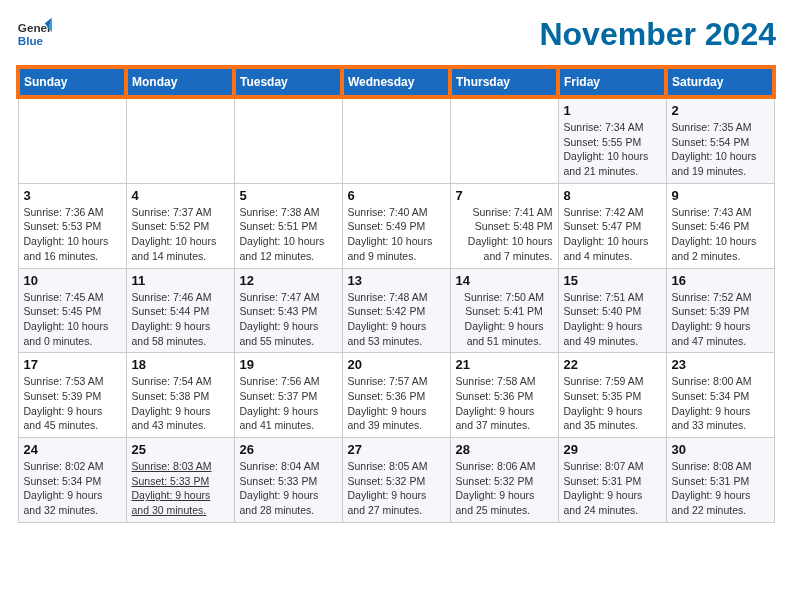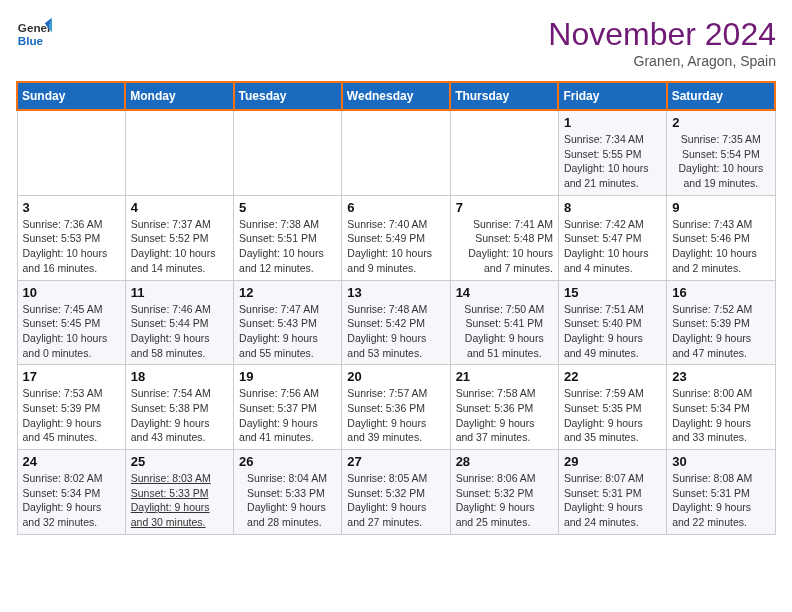--- a/index.html
+++ b/index.html
@@ -23,40 +23,40 @@
     }
     .logo-icon {
       width: 36px;
       height: 36px;
     }
     .title-block {
       text-align: right;
     }
     .month-title {
       font-size: 32px;
-      font-weight: normal;
-      color: #701a75;
+      font-weight: bold;
+      color: #0369a1;
     }
     .subtitle {
       font-size: 14px;
       color: #555;
     }
     table {
       width: 100%;
       border-collapse: collapse;
       font-size: 11px;
     }
     thead th {
       background: #1a6bbf;
       color: #fff;
       padding: 6px 4px;
       text-align: left;
       font-size: 12px;
       font-weight: bold;
-      border: 2px solid #f97316;
+      border: 4px solid #f97316;
     }
     tbody td {
       border: 1px solid #ccc;
       vertical-align: top;
       padding: 4px 5px;
       width: 14.28%;
       height: 80px;
       background: #fff;
     }
     tbody tr:nth-child(odd) td {
@@ -84,21 +84,20 @@
   <div class="logo">
     <svg class="logo-icon" viewBox="0 0 40 40">
       <text x="2" y="18" font-size="13" font-weight="bold" fill="#333">General</text>
       <text x="2" y="32" font-size="13" font-weight="bold" fill="#1a6bbf">Blue</text>
       <polygon points="32,8 40,2 36,14" fill="#1a6bbf"></polygon>
       <polygon points="36,14 40,2 40,18" fill="#3a9bd5"></polygon>
     </svg>
   </div>
   <div class="title-block">
     <div class="month-title">November 2024</div>
-    <div class="subtitle">Granen, Aragon, Spain</div>
   </div>
 </div>
 
 <table>
   <thead>
     <tr>
     <th>Sunday</th>
         <th>Monday</th>
         <th>Tuesday</th>
         <th>Wednesday</th>
@@ -115,21 +114,21 @@
         <td class="empty-cell"></td>
         <td class="empty-cell"></td>
         <td>
           <div class="day-num">1</div>
           <div class="day-info" style="white-space: pre-line;">Sunrise: 7:34 AM
 Sunset: 5:55 PM
 Daylight: 10 hours and 21 minutes.</div>
         </td>
         <td>
           <div class="day-num">2</div>
-          <div class="day-info" style="white-space: pre-line; text-align: center;">Sunrise: 7:35 AM
+          <div class="day-info" style="white-space: pre-line;">Sunrise: 7:35 AM
 Sunset: 5:54 PM
 Daylight: 10 hours and 19 minutes.</div>
         </td>
       </tr>
       <tr>
         <td>
           <div class="day-num">3</div>
           <div class="day-info" style="white-space: pre-line;">Sunrise: 7:36 AM
 Sunset: 5:53 PM
 Daylight: 10 hours and 16 minutes.</div>
@@ -267,21 +266,21 @@
 Daylight: 9 hours and 32 minutes.</div>
         </td>
         <td>
           <div class="day-num">25</div>
           <div class="day-info" style="white-space: pre-line; text-decoration: underline;">Sunrise: 8:03 AM
 Sunset: 5:33 PM
 Daylight: 9 hours and 30 minutes.</div>
         </td>
         <td>
           <div class="day-num">26</div>
-          <div class="day-info" style="white-space: pre-line; margin-left: 8px;">Sunrise: 8:04 AM
+          <div class="day-info" style="white-space: pre-line;">Sunrise: 8:04 AM
 Sunset: 5:33 PM
 Daylight: 9 hours and 28 minutes.</div>
         </td>
         <td>
           <div class="day-num">27</div>
           <div class="day-info" style="white-space: pre-line;">Sunrise: 8:05 AM
 Sunset: 5:32 PM
 Daylight: 9 hours and 27 minutes.</div>
         </td>
         <td>

